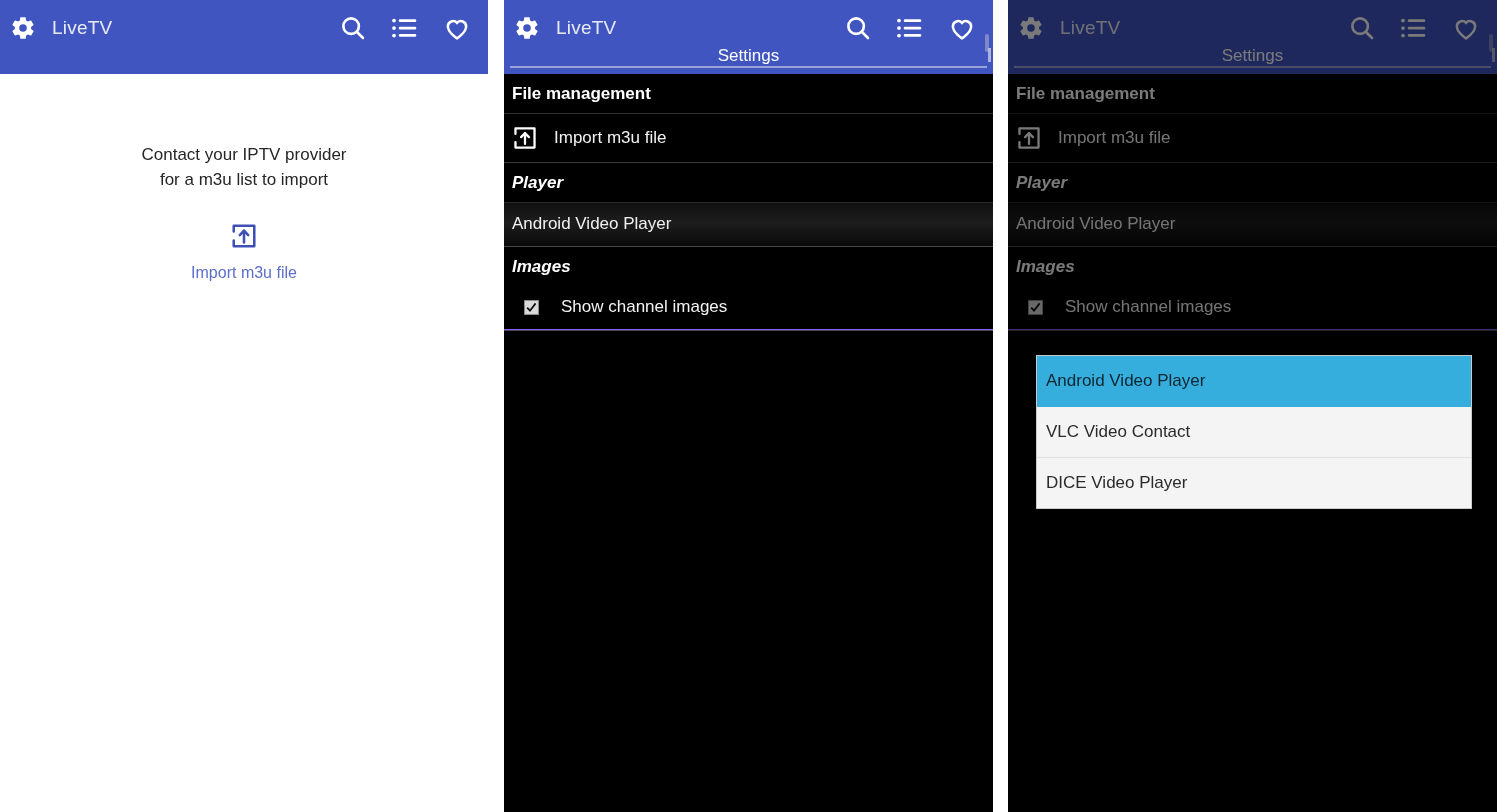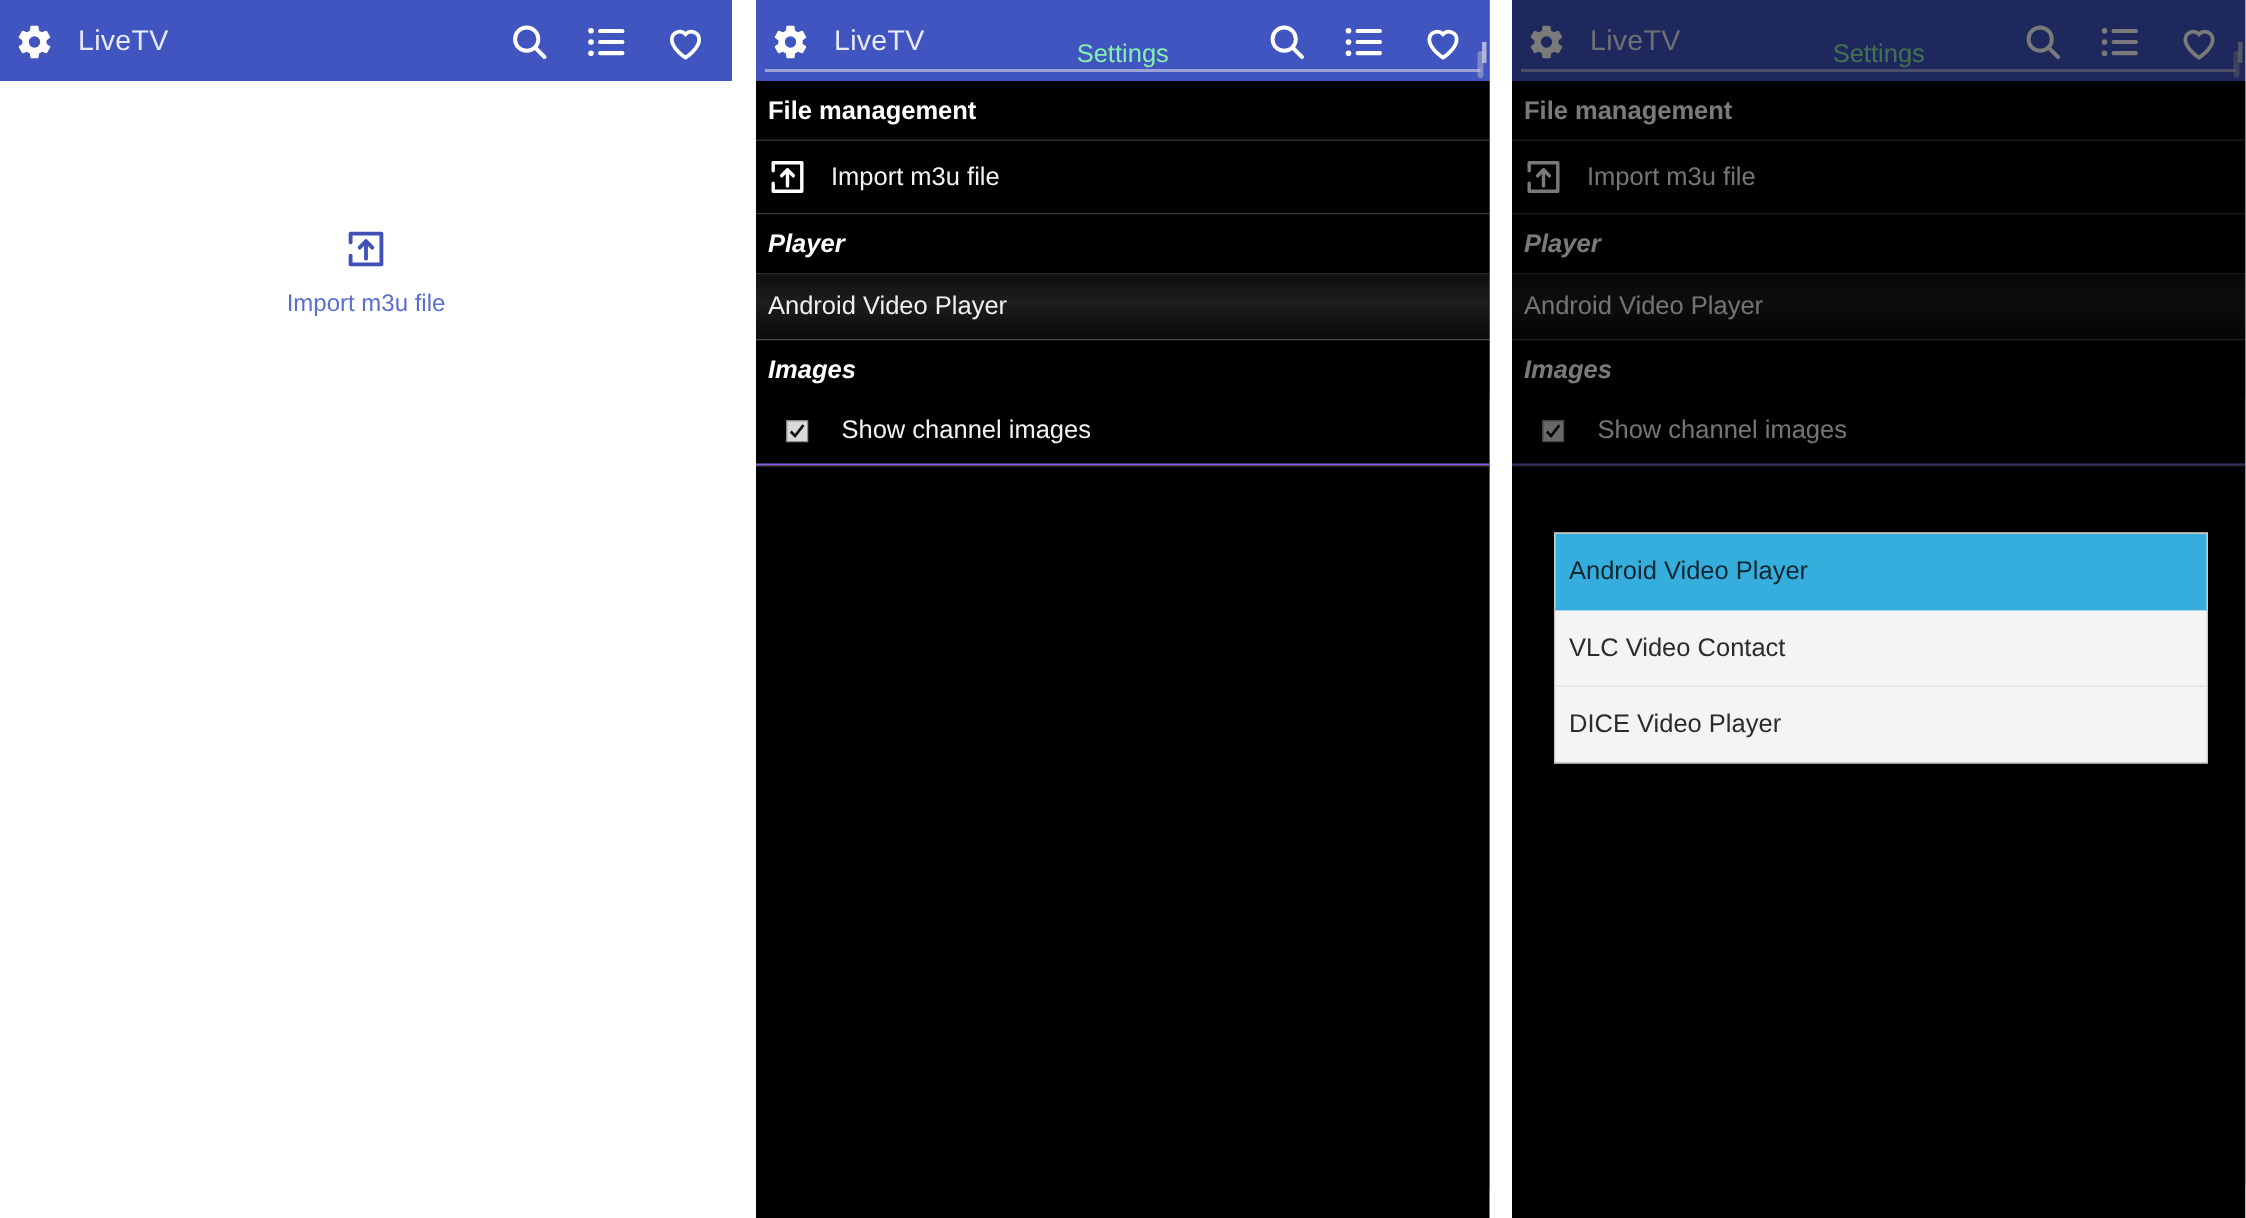--- a/index.html
+++ b/index.html
@@ -15,42 +15,42 @@
   .panel{position:relative;height:812px;overflow:hidden;}
   .panel-1{width:488px;background:#ffffff;}
   .gap{width:16px;height:812px;background:#ffffff;}
   .panel-2{width:489px;background:#000000;}
   .gap2{width:15px;height:812px;background:#ffffff;}
   .panel-3{width:489px;background:#000000;}
 
   
   .appbar{
     position:relative;
-    height:54px;
+    height:74px;
     background:#4055c0;
     display:flex;align-items:flex-start;
     box-sizing:border-box;
     padding-top:6px;
   }
   .appbar-left{display:flex;align-items:center;padding-left:10px;height:44px;}
   .gear-icon{width:26px;height:26px;display:block;}
   .app-title{
     color:#e8eaf6;font-size:19px;margin-left:16px;letter-spacing:.2px;
     font-family:"Liberation Sans", sans-serif;
   }
   .appbar-right{margin-left:auto;display:flex;align-items:center;height:44px;padding-right:16px;gap:22px;}
   .ico{width:30px;height:30px;display:block;}
 
   
   .subtitle-wrap{
     position:absolute;left:0;right:0;bottom:0;height:28px;
   }
   .subtitle{
     position:absolute;left:0;right:0;top:0;text-align:center;
-    color:#86efac;font-size:17px;line-height:20px;
+    color:#ffffff;font-size:17px;line-height:20px;
   }
   .subtitle-rule{
     position:absolute;left:6px;right:6px;bottom:6px;height:2px;background:#b9bedd;opacity:.75;
   }
   .subtitle-caret{
     position:absolute;right:2px;top:2px;width:3px;height:14px;background:#c8cbe4;opacity:.8;
   }
   .scroll-nub{
     position:absolute;right:4px;top:34px;width:4px;height:18px;background:#8d95c9;opacity:.8;border-radius:2px;
   }
@@ -165,20 +165,24 @@
         </span>
         <span>
           <svg class="ico" viewBox="0 0 24 24" fill="none" stroke="#ffffff" stroke-width="2">
             <path d="M12 20.3s-7.3-4.6-7.3-9.6a4.2 4.2 0 0 1 7.3-2.8 4.2 4.2 0 0 1 7.3 2.8c0 5-7.3 9.6-7.3 9.6z"></path>
           </svg>
         </span>
       </div>
     </div>
 
     <div class="p1-body">
+      <div class="hint">
+        <div>Contact your IPTV provider</div>
+        <div>for a m3u list to import</div>
+      </div>
       <div class="import-btn">
         <span>
           <svg class="import-icon-blue" viewBox="0 0 24 24" fill="none" stroke="#3f51b5" stroke-width="2.2" stroke-linejoin="round" stroke-linecap="round">
             <path d="M3.2 8.2V3.2h17.6v17.6H3.2v-5"></path>
             <path d="M12 17.5V7.6"></path>
             <path d="M8.4 11.2 12 7.5l3.6 3.7"></path>
           </svg>
         </span>
         <span class="import-link">Import m3u file</span>
       </div>

